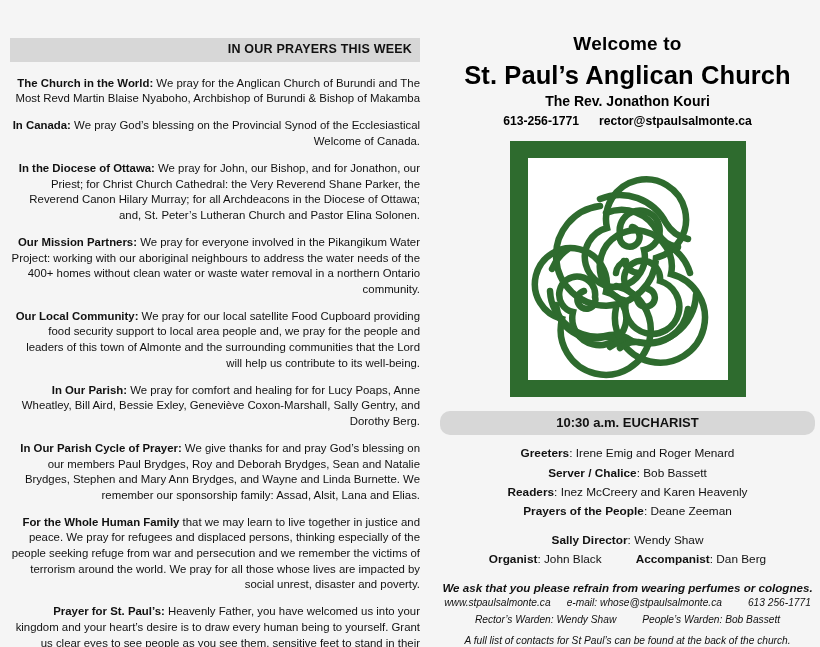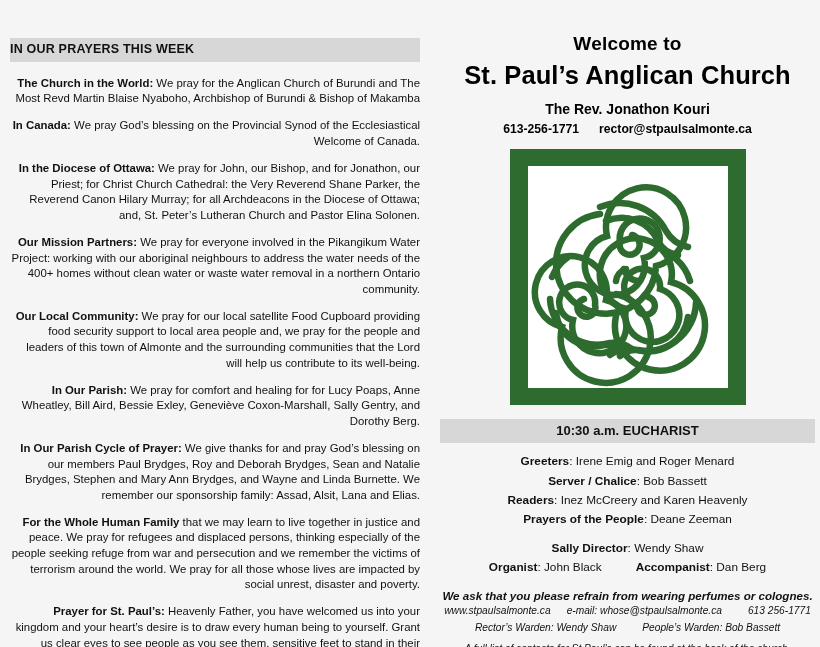--- a/index.html
+++ b/index.html
@@ -21,21 +21,21 @@
 
   
   #left-column {
     position: absolute;
     left: 10px;
     top: 38px;
     width: 410px;
   }
   .section-band {
     background: #d7d7d7;
-    text-align: left;
+    text-align: right;
     font-weight: bold;
     font-size: 12.5px;
     letter-spacing: 0.2px;
     color: #111111;
     padding: 5px 8px 5px 0;
     line-height: 1.1;
   }
   #prayers-list {
     margin-top: 14px;
   }
@@ -70,21 +70,21 @@
     font-weight: bold;
     color: #000000;
     letter-spacing: 0.1px;
     margin-top: 6px;
     line-height: 1.12;
   }
   #rector-name {
     font-size: 14px;
     font-weight: bold;
     color: #000000;
-    margin-top: 12px;
+    margin-top: 4px;
     line-height: 1.15;
   }
   #contact-row {
     font-size: 12.2px;
     font-weight: bold;
     color: #000000;
     margin-top: 5px;
     line-height: 1.2;
   }
   #contact-row .phone { margin-right: 20px; }
@@ -112,20 +112,21 @@
 
   
   #service-band {
     margin-top: 14px;
     background: #d7d7d7;
     font-weight: bold;
     font-size: 13px;
     color: #111111;
     padding: 5px 0;
     line-height: 1.1;
+    border-radius: 10px;
   }
   #roles {
     margin-top: 9px;
   }
   .role-line {
     font-size: 11.8px;
     color: #111111;
     line-height: 1.62;
   }
   .role-line .rl-label { font-weight: bold; }

